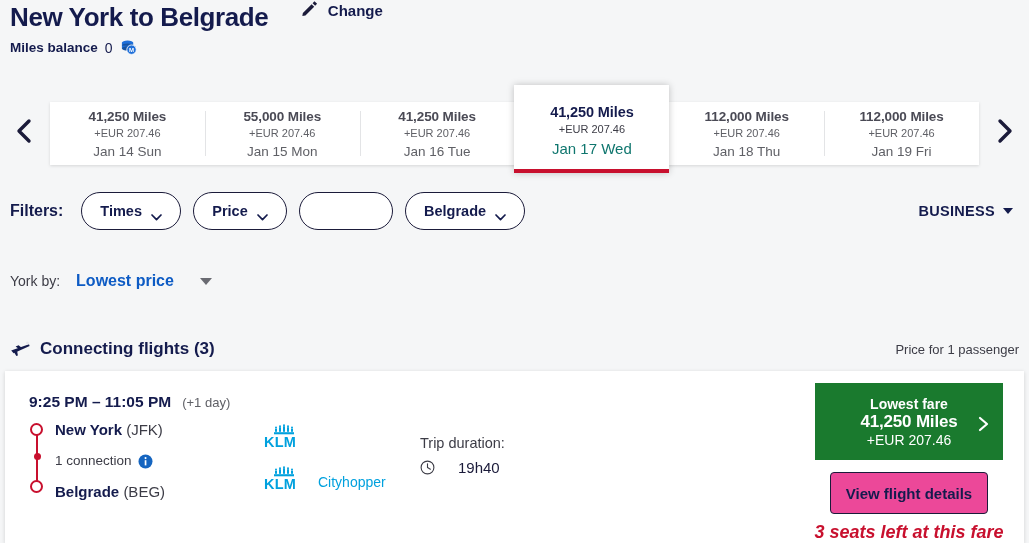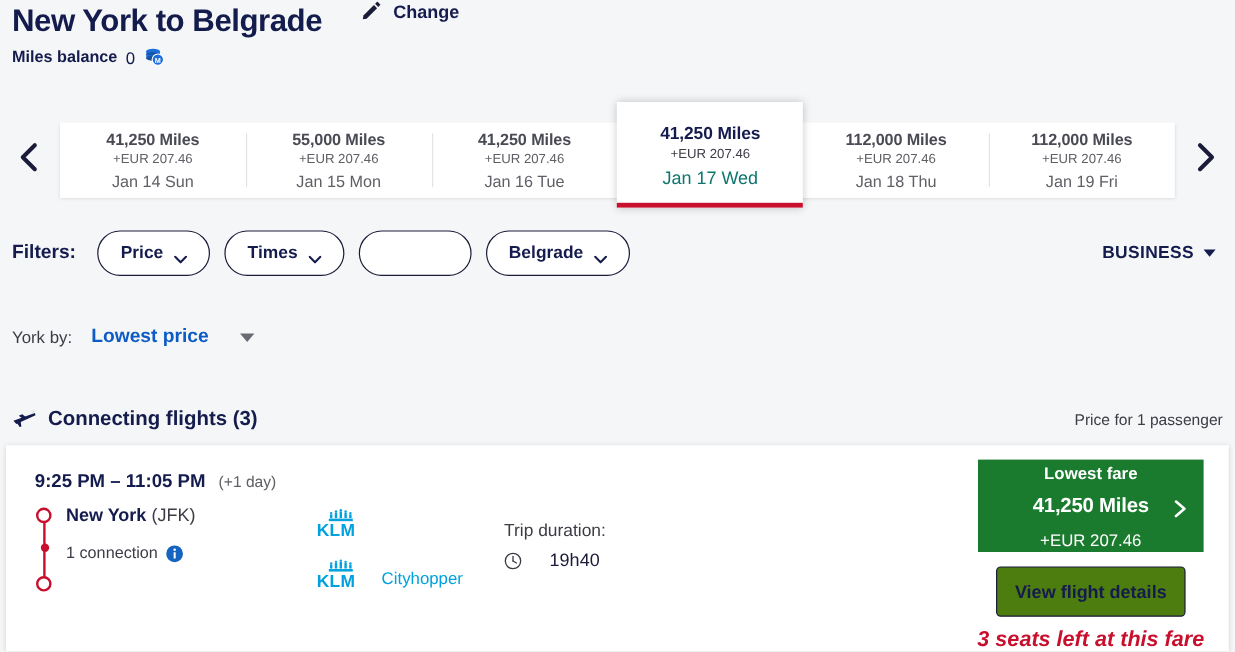--- a/index.html
+++ b/index.html
@@ -166,28 +166,28 @@
   .clock-icon { width: 15px; height: 15px; }
 
   .fc-right {
     margin-left: auto; width: 212px; padding: 12px 18px 0 0;
     display: flex; flex-direction: column; align-items: center;
   }
   .fare-btn {
     width: 188px; height: 78px; background: #1a7a2e; color: #ffffff;
     border: none; cursor: pointer; position: relative;
     display: flex; flex-direction: column; align-items: center;
-    justify-content: center; gap: 10px;
+    justify-content: center; gap: 0;
   }
   .fare-top { font-size: 14px; font-weight: bold; }
   .fare-mid { font-size: 17px; font-weight: bold; letter-spacing: -0.2px; }
   .fare-bot { font-size: 14px; }
   .fare-chev { position: absolute; right: 14px; top: 33px; width: 11px; height: 16px; }
   .details-btn {
-    margin-top: 12px; width: 158px; height: 42px; background: #4d7c0f;
+    margin-top: 12px; width: 158px; height: 42px; background: #ec4899;
     border: 1.5px solid #1b1b3a; border-radius: 4px; cursor: pointer;
     font-size: 15px; font-weight: bold; color: #141b4d;
     font-family: "Liberation Sans", sans-serif;
   }
   .seats-left {
     margin-top: 8px; font-size: 18px; font-weight: bold; color: #c8102e;
     text-align: center;
     font-style: italic;
   }
 </style>
@@ -272,30 +272,30 @@
             <polyline points="6,3 16,13 6,23" fill="none" stroke="#1b1b3a" stroke-width="3.4" stroke-linecap="round" stroke-linejoin="round"></polyline>
           </svg>
       </span>
     </div>
   </div>
 
   <div class="filters-row">
     <span class="filters-label">Filters:</span>
 
     <div class="pill">
-      <span>Price</span>
+      <span>Times</span>
       <span class="caret">
         <svg viewBox="0 0 11 7">
             <polyline points="1,1 5.5,5.6 10,1" fill="none" stroke="#141b4d" stroke-width="1.7" stroke-linecap="round" stroke-linejoin="round"></polyline>
           </svg>
       </span>
     </div>
 
     <div class="pill">
-      <span>Times</span>
+      <span>Price</span>
       <span class="caret">
         <svg viewBox="0 0 11 7">
             <polyline points="1,1 5.5,5.6 10,1" fill="none" stroke="#141b4d" stroke-width="1.7" stroke-linecap="round" stroke-linejoin="round"></polyline>
           </svg>
       </span>
     </div>
 
     <div class="pill">
       <span></span>
     </div>
@@ -358,20 +358,24 @@
           <span>1 connection</span>
           <span class="info-icon">
             <svg viewBox="0 0 15 15">
               <circle cx="7.5" cy="7.5" r="7" fill="#1565c0"></circle>
               <rect x="6.7" y="6.2" width="1.7" height="5.2" fill="#ffffff"></rect>
               <circle cx="7.55" cy="4.1" r="1.05" fill="#ffffff"></circle>
             </svg>
           </span>
         </div>
 
+        <div class="city-line">
+          <span>Belgrade</span>
+          <span class="city-code">(BEG)</span>
+        </div>
       </div>
     </div>
 
     <div class="fc-airlines">
       <div class="klm-row">
         <span class="klm-logo">
           <svg viewBox="0 0 48 26">
             <g fill="#00a1de">
               <rect x="12" y="5.6" width="2" height="3.2"></rect>
                 <rect x="16" y="4.2" width="2" height="4.6"></rect>

